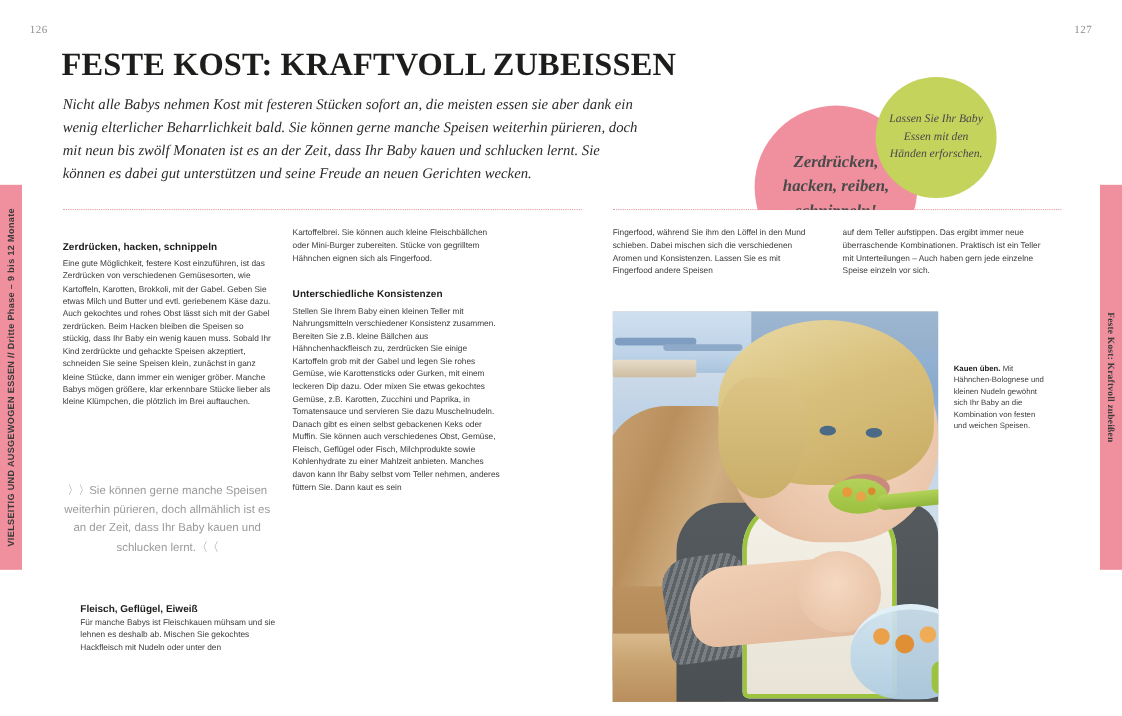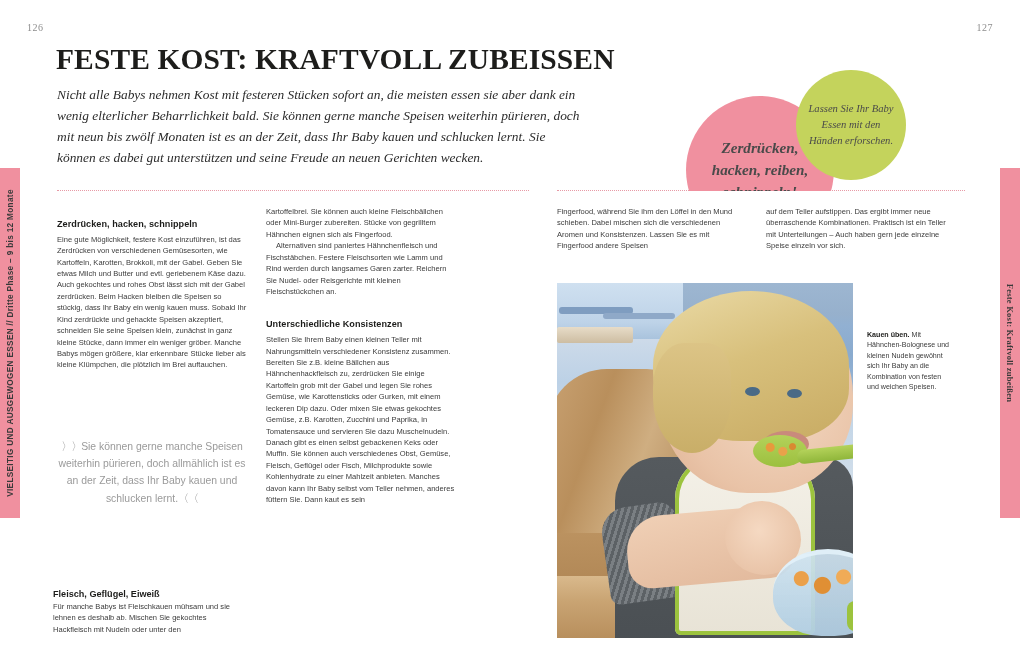--- a/index.html
+++ b/index.html
@@ -166,21 +166,21 @@
     line-height:1.62;
     color:#9a9a9a;
   }
   .pullquote .mark{
     font-size:11px;
     letter-spacing:-1px;
   }
 
   .subhead-2{
     position:absolute;
-    left:53px;top:548px;width:190px;margin-top:41px;
+    left:73px;top:548px;width:190px;
   }
   .subhead-2 h3{
     margin:0 0 2px 0;
     font-size:9.1px;font-weight:bold;color:#1d1d1b;
   }
   .subhead-2 p{
     margin:0;font-size:7.55px;line-height:1.515;color:#3b3b3b;
   }
 
   
@@ -372,21 +372,20 @@
     <span class="mark">〉〉</span><span>Sie können gerne manche Speisen weiterhin pürieren, doch allmählich ist es an der Zeit, dass Ihr Baby kauen und schlucken lernt.</span><span class="mark">〈〈</span>
   </div>
 
   <div class="subhead-2">
     <h3>Fleisch, Geflügel, Eiweiß</h3>
     <p>Für manche Babys ist Fleischkauen mühsam und sie lehnen es deshalb ab. Mischen Sie gekochtes Hackfleisch mit Nudeln oder unter den</p>
   </div>
 
   <div class="col col-2">
     <p>Kartoffelbrei. Sie können auch kleine Fleischbällchen oder Mini-Burger zubereiten. Stücke von gegrilltem Hähnchen eignen sich als Fingerfood.</p>
-    <p class="ind">Alternativen sind paniertes Hähnchenfleisch und Fischstäbchen. Festere Fleischsorten wie Lamm und Rind werden durch langsames Garen zarter. Reichern Sie Nudel- oder Reisgerichte mit kleinen Fleischstückchen an.</p>
     <div class="gap"></div>
     <h3>Unterschiedliche Konsistenzen</h3>
     <p>Stellen Sie Ihrem Baby einen kleinen Teller mit Nahrungsmitteln verschiedener Konsistenz zusammen. Bereiten Sie z.B. kleine Bällchen aus Hähnchenhackfleisch zu, zerdrücken Sie einige Kartoffeln grob mit der Gabel und legen Sie rohes Gemüse, wie Karottensticks oder Gurken, mit einem leckeren Dip dazu. Oder mixen Sie etwas gekochtes Gemüse, z.B. Karotten, Zucchini und Paprika, in Tomatensauce und servieren Sie dazu Muschelnudeln. Danach gibt es einen selbst gebackenen Keks oder Muffin. Sie können auch verschiedenes Obst, Gemüse, Fleisch, Geflügel oder Fisch, Milchprodukte sowie Kohlenhydrate zu einer Mahlzeit anbieten. Manches davon kann Ihr Baby selbst vom Teller nehmen, anderes füttern Sie. Dann kaut es sein</p>
   </div>
 
   <div class="col col-3">
     <p>Fingerfood, während Sie ihm den Löffel in den Mund schieben. Dabei mischen sich die verschiedenen Aromen und Konsistenzen. Lassen Sie es mit Fingerfood andere Speisen</p>
   </div>
 
   <div class="col col-4">

